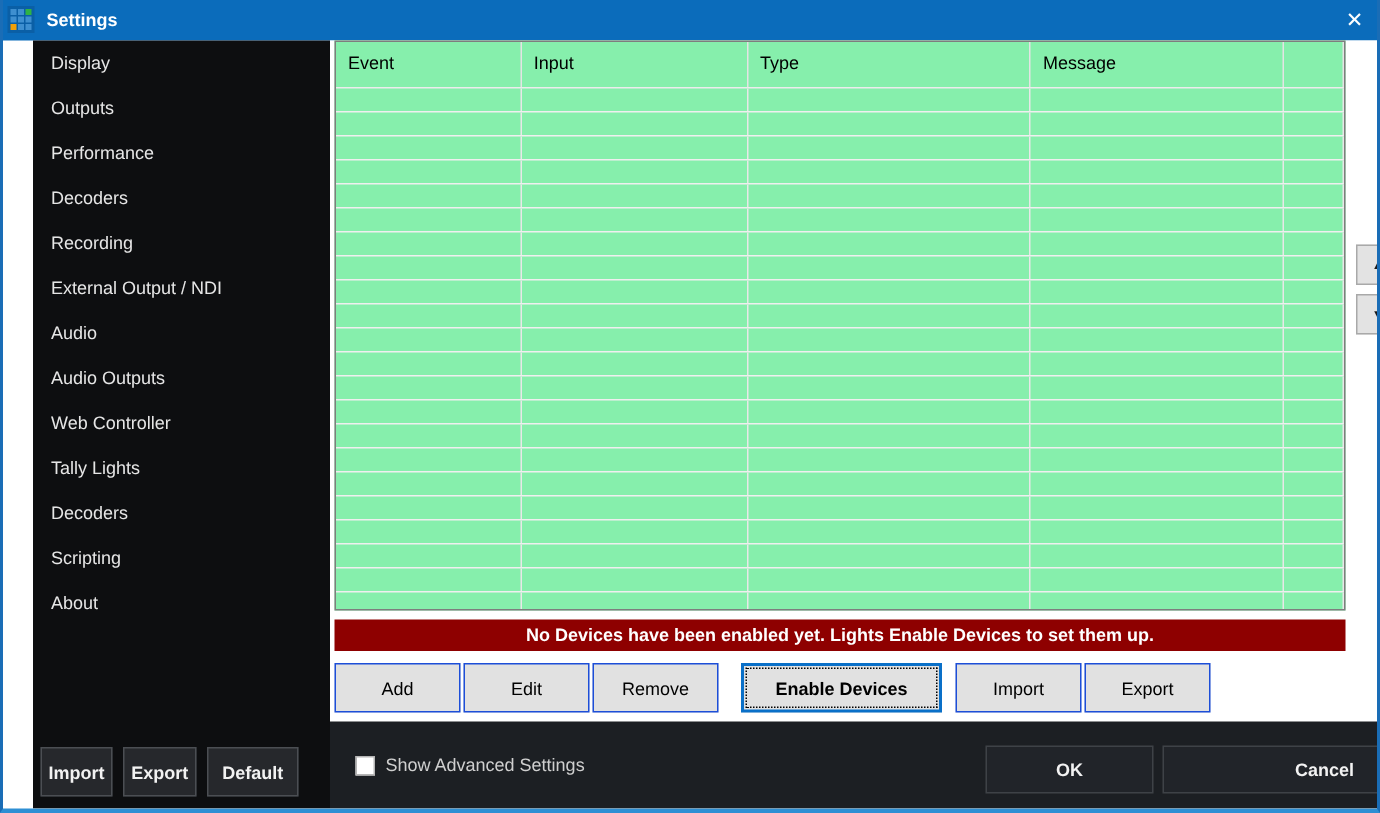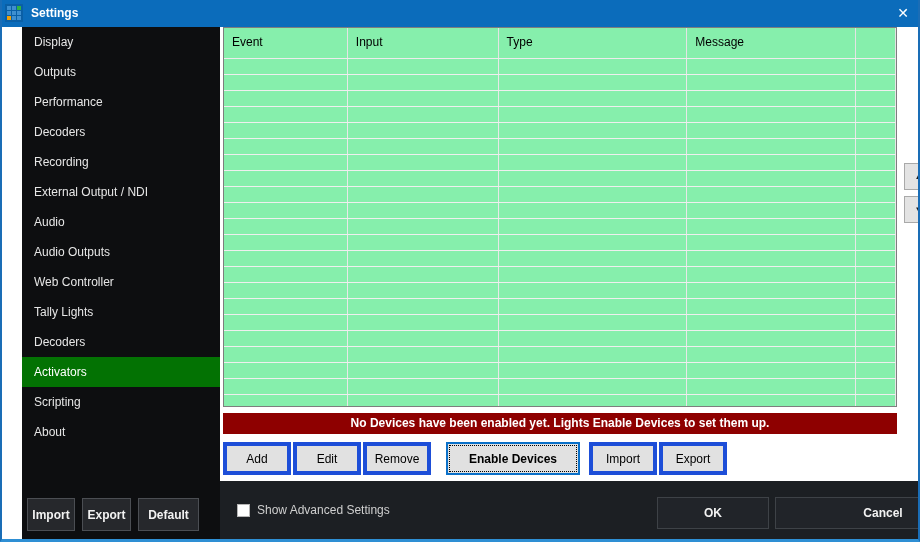--- a/index.html
+++ b/index.html
@@ -35,21 +35,21 @@
   .trow{display:flex;height:16px;border-bottom:1px solid #efefef;}
   .trow .cell{height:100%;border-right:1px solid #e8e8e8;}
   .scrollbtn{position:absolute;left:684px;width:29px;height:27px;background:#e3e3e3;
     border:1px solid #a9a9a9;font-size:8px;color:#1a1a1a;text-align:center;line-height:24px;
     padding:0;cursor:pointer;font-family:inherit;}
   .scrollbtn.up{top:136px;}
   .scrollbtn.down{top:169px;}
   .banner{position:absolute;left:3px;top:386px;width:674px;height:21px;background:var(--red,#8e0000);
     color:#fff;font-size:12px;font-weight:bold;text-align:center;line-height:21px;}
   .actions{position:absolute;left:3px;top:415px;height:33px;display:flex;}
-  .action{width:68px;height:33px;margin-right:2px;background:#e1e1e1;border:4px solid #1d4ed8;
+  .action{width:84px;height:33px;margin-right:2px;background:#e1e1e1;border:1px solid #1d4ed8;
     font-size:12px;color:#000;font-family:inherit;cursor:pointer;padding:0;}
   .action.primary{width:134px;margin-left:13px;margin-right:9px;border:2px solid #0a70c8;
     font-weight:bold;outline:1px dotted #000;outline-offset:-4px;}
   
   .bottombar{position:absolute;left:198px;right:0;top:454px;bottom:0;background:#1c1f23;}
   .checkbox{position:absolute;left:17px;top:23px;width:13px;height:13px;background:#fff;
     border:1px solid #b5b5b5;cursor:pointer;}
   .cb-label{position:absolute;left:37px;top:22px;font-size:12px;color:#cfcfcf;cursor:pointer;}
   .btn-ok{left:437px;top:16px;width:112px;height:32px;}
   .btn-cancel{left:555px;top:16px;width:176px;height:32px;padding-left:40px;}
@@ -83,21 +83,20 @@
           <div class="side-item">Outputs</div>
           <div class="side-item">Performance</div>
           <div class="side-item">Decoders</div>
           <div class="side-item">Recording</div>
           <div class="side-item">External Output / NDI</div>
           <div class="side-item">Audio</div>
           <div class="side-item">Audio Outputs</div>
           <div class="side-item">Web Controller</div>
           <div class="side-item">Tally Lights</div>
           <div class="side-item">Decoders</div>
-          <div class="side-item selected">Activators</div>
           <div class="side-item">Scripting</div>
           <div class="side-item">About</div>
         </div>
       <div class="sidebar-footer" id="sidebar-footer">
           <button class="dark-btn btn-s-import">Import</button>
           <button class="dark-btn btn-s-export">Export</button>
           <button class="dark-btn btn-s-default">Default</button>
         </div>
     </div>
 

